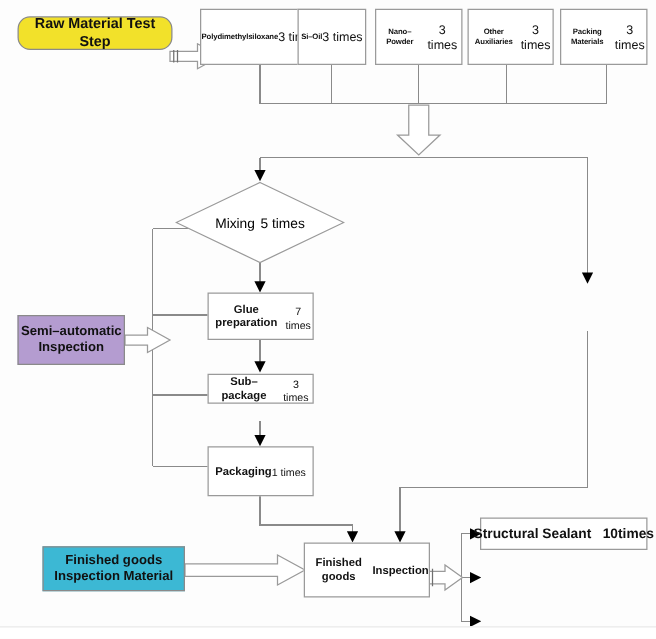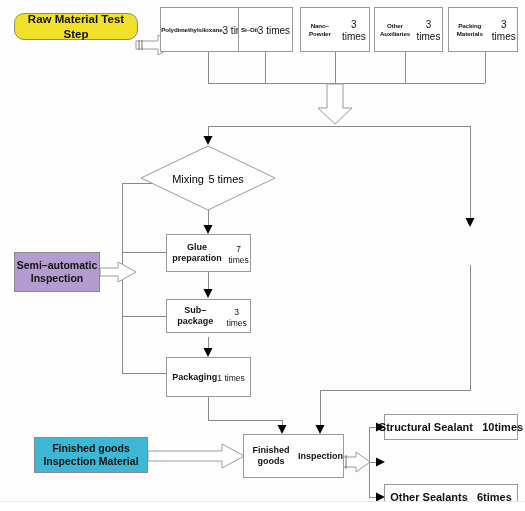--- a/index.html
+++ b/index.html
@@ -197,21 +197,21 @@
   <div class="tag purple" style="left:14px;top:252px;width:86px;height:40px;flex-direction:column;">
     <span>Semi–automatic</span>
     <span>Inspection</span>
   </div>
 
   <div class="node proc" style="left:166px;top:234px;width:85px;height:38px;">
     <span class="l1">Glue  preparation</span>
     <span class="l2">7 times</span>
   </div>
 
-  <div class="node proc" style="left:166px;top:299px;width:85px;height:34px;">
+  <div class="node proc" style="left:166px;top:299px;width:85px;height:24px;">
     <span class="l1">Sub–package</span>
     <span class="l2">3 times</span>
   </div>
 
   <div class="node proc" style="left:166px;top:357px;width:85px;height:40px;">
     <span class="l1">Packaging</span>
     <span class="l2">1 times</span>
   </div>
 
 
@@ -223,17 +223,14 @@
   <div class="node proc" style="left:243px;top:434px;width:101px;height:44px;">
     <span class="l1">Finished goods</span>
     <span class="l1">Inspection</span>
   </div>
 
   <div class="sealant" style="left:384px;top:414px;width:134px;height:26px;">
     <span>Structural Sealant   10times</span>
   </div>
 
 
-  <div class="sealant" style="left:384px;top:484px;width:134px;height:26px;">
-    <span>Other Sealants   6times</span>
-  </div>
 
 </div>
 
 </body></html>

